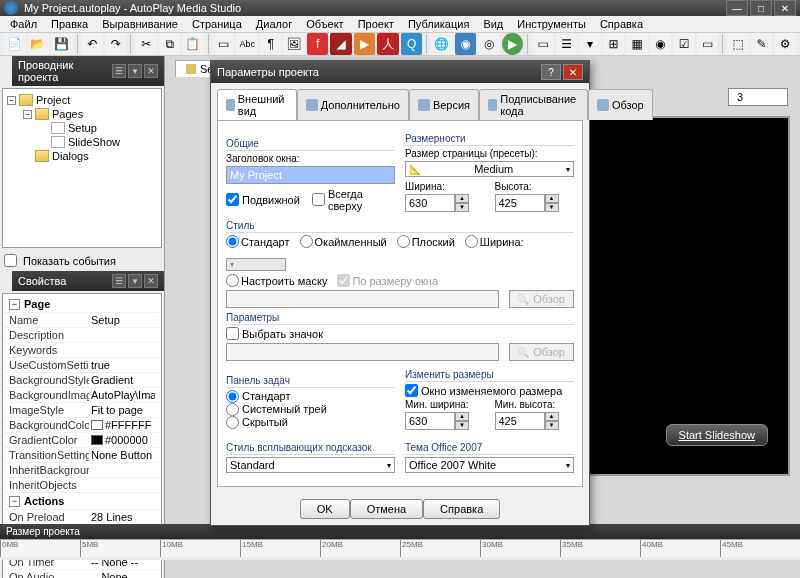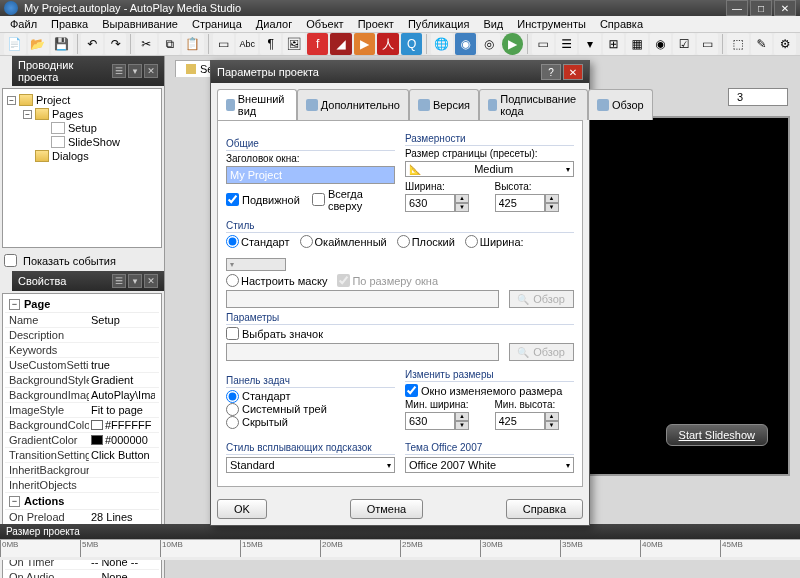--- a/index.html
+++ b/index.html
@@ -84,21 +84,21 @@
 .stepper .arrows { width: 14px; display: flex; flex-direction: column; }
 .stepper .arrows span { height: 9px; background: #e0e0e0; border: 1px solid #999; font-size: 6px; line-height: 6px; text-align: center; cursor: pointer;}
 .cb-row { display: flex; align-items: center; gap: 3px; font-size: 10px; }
 .cb-row input { margin: 0; }
 .radio-row { display: flex; align-items: center; gap: 10px; font-size: 10px; flex-wrap: wrap;}
 .radio-row label { display: flex; align-items: center; gap: 2px; }
 .btn-small { padding: 2px 8px; border: 1px solid #999; background: #f0f0f0; cursor: pointer; font-size: 10px; display: flex; align-items: center; gap: 3px;}
 .select { border: 1px solid #999; padding: 1px 3px; background: #fff; width: 100%; font-size: 10px; display: flex; justify-content: space-between; align-items: center;}
 .select::after { content: "▾"; font-size: 8px; }
 .select.disabled { background: #e8e8e8; color: #888; }
-.dlg-footer { padding: 6px; display: flex; justify-content: space-between; gap: 6px; }
+.dlg-footer { padding: 6px; display: flex; justify-content: center; }
 .btn { padding: 3px 16px; border: 1px solid #888; background: linear-gradient(#fff,#e0e0e0); cursor: pointer; border-radius: 3px; font-size: 11px;}
 </style>
 </head>
 <body>
 
 <div class="app-window">
 
   <div class="titlebar">
     <div class="icon"></div>
     <div class="title">My Project.autoplay - AutoPlay Media Studio</div>
@@ -268,21 +268,21 @@
           <div class="prop-row">
             <div class="key">GradientColor</div>
             <div class="val">
               <span class="swatch" style="background: rgb(0, 0, 0);"></span>
               <span>#000000</span>
             </div>
           </div>
           <div class="prop-row">
             <div class="key">TransitionSetting</div>
             <div class="val">
-              <span>Click Button</span>
+              <span>None Button</span>
             </div>
           </div>
           <div class="prop-row">
             <div class="key">InheritBackgroun</div>
             <div class="val">
               <span></span>
             </div>
           </div>
           <div class="prop-row">
             <div class="key">InheritObjects</div>

